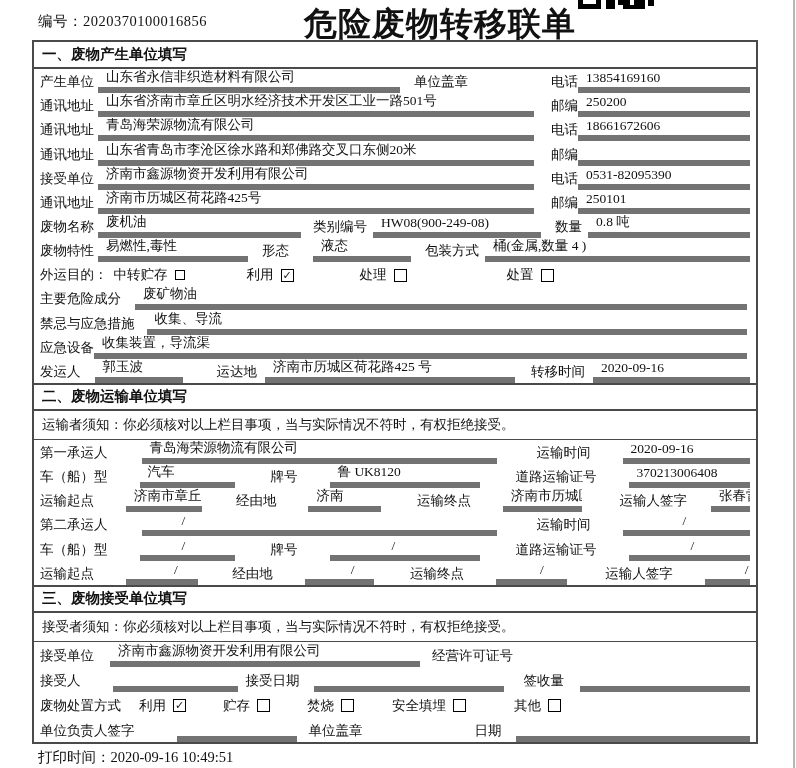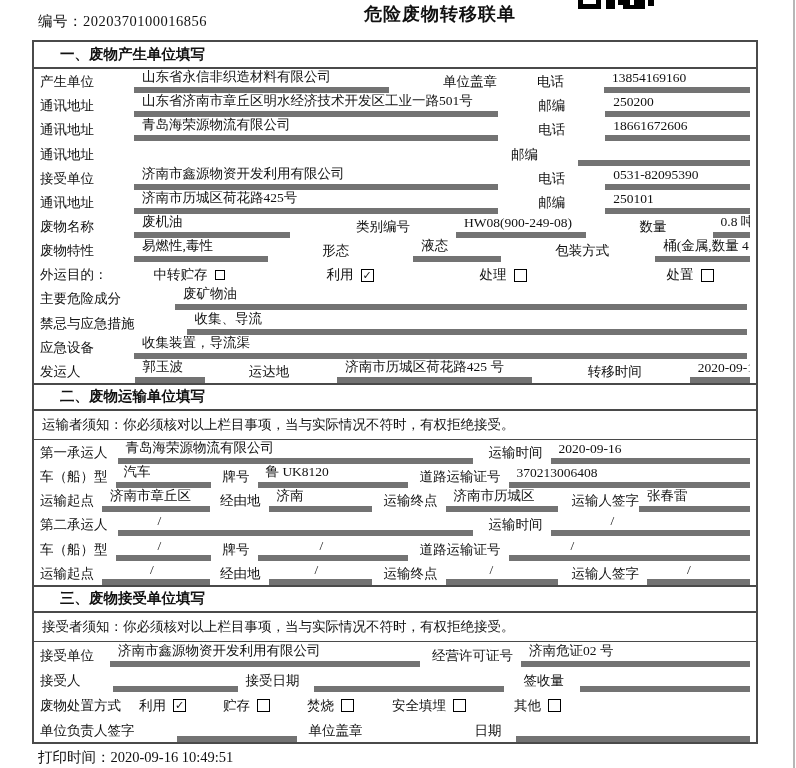--- a/index.html
+++ b/index.html
@@ -9,50 +9,50 @@
     font-family: "Liberation Serif", "DejaVu Serif", serif;
     color: #111;
   }
   .serial {
     position: absolute; left: 38px; top: 12px;
     font-size: 14.5px; letter-spacing: 0.5px; white-space: nowrap;
   }
   .doc-title {
     position: absolute; left: 440px; top: 2px; transform: translateX(-50%);
     font-family: "Liberation Sans", "DejaVu Sans", sans-serif;
-    font-weight: bold; font-size: 18px; letter-spacing: 1px; white-space: nowrap;
+    font-weight: bold; font-size: 33px; letter-spacing: 1px; white-space: nowrap;
   }
   .qr-frag { position: absolute; left: 578px; top: 0; width: 76px; height: 9px; overflow: hidden; }
   .qr-frag div { position: absolute; background: #000; }
   .qr-w { background: #fff !important; }
   .right-edge {
     position: absolute; right: 1px; top: 0; width: 2px; height: 768px;
     background: #b7b7b7;
   }
   .formtable {
     position: absolute; left: 32px; top: 40px; width: 726px;
     border: 2px solid #4a4a4a; background: #fff;
   }
   .sec-header {
-    height: 27px; display: flex; align-items: center; padding: 0 26px;
+    height: 27px; display: flex; align-items: center; padding: 0 8px;
     font-family: "Liberation Sans", "DejaVu Sans", sans-serif;
     font-weight: bold; font-size: 14.5px;
     border-bottom: 2px solid #4a4a4a;
   }
   .sec-header.mid { border-top: 2px solid #4a4a4a; height: 28px; }
   .notice-row {
     height: 29px; display: flex; align-items: center; padding: 0 8px;
     font-size: 13.5px; border-bottom: 1.5px solid #4a4a4a; white-space: nowrap;
   }
   .fr {
     display: flex; align-items: flex-end;
     padding: 0 6px; font-size: 13.5px; white-space: nowrap;
   }
-  .s1 .fr { height: 24.15px; gap: 40px; }
-  .s2 .fr { height: 24.17px; }
+  .s1 .fr { height: 24.15px; }
+  .s2 .fr { height: 24.17px; gap: 24px; }
   .s3 .fr { height: 25px; }
   .lb { padding-bottom: 2px; white-space: nowrap; }
   .uv {
     border-bottom: 6px solid #737373;
     padding: 0 4px 1px 8px; white-space: nowrap; overflow: hidden;
   }
   .grow { flex: 1 1 auto; }
   .cb { display: inline-flex; align-items: center; padding-bottom: 2px; }
   .cb .cb-label { margin-right: 7px; }
   .cbox {
@@ -106,20 +106,21 @@
 
     <div class="fr">
       <span class="lb" style="width:58px">通讯地址</span>
       <span class="uv" style="width:436px">青岛海荣源物流有限公司</span>
       <span class="lb" style="margin-left:auto">电话</span>
       <span class="uv" style="width:172px">18661672606</span>
     </div>
 
     <div class="fr">
       <span class="lb" style="width:58px">通讯地址</span>
+      <span class="uv" style="width:436px">山东省青岛市李沧区徐水路和郑佛路交叉口东侧20米</span>
       <span class="lb" style="margin-left:auto">邮编</span>
       <span class="uv" style="width:172px"></span>
     </div>
 
     <div class="fr">
       <span class="lb" style="width:58px">接受单位</span>
       <span class="uv" style="width:436px">济南市鑫源物资开发利用有限公司</span>
       <span class="lb" style="margin-left:auto">电话</span>
       <span class="uv" style="width:172px">0531-82095390</span>
     </div>
@@ -127,21 +128,21 @@
     <div class="fr">
       <span class="lb" style="width:58px">通讯地址</span>
       <span class="uv" style="width:436px">济南市历城区荷花路425号</span>
       <span class="lb" style="margin-left:auto">邮编</span>
       <span class="uv" style="width:172px">250101</span>
     </div>
 
     <div class="fr">
       <span class="lb" style="width:58px">废物名称</span>
       <span class="uv" style="width:203px">废机油</span>
-      <span class="lb" style="margin-left:26px">类别编号</span>
+      <span class="lb" style="margin-left:12px">类别编号</span>
       <span class="uv" style="width:168px;margin-left:6px">HW08(900-249-08)</span>
       <span class="lb" style="margin-left:14px">数量</span>
       <span class="uv grow" style="margin-left:6px">0.8 吨</span>
     </div>
 
     <div class="fr">
       <span class="lb" style="width:58px">废物特性</span>
       <span class="uv" style="width:150px">易燃性,毒性</span>
       <span class="lb" style="margin-left:14px">形态</span>
       <span class="uv" style="width:98px;margin-left:24px">液态</span>
@@ -180,21 +181,21 @@
     </div>
 
     <div class="fr">
       <span class="lb">应急设备</span>
       <span class="uv grow" style="margin-left:0;margin-right:3px">收集装置，导流渠</span>
     </div>
 
     <div class="fr">
       <span class="lb">发运人</span>
       <span class="uv" style="width:88px;margin-left:14px">郭玉波</span>
-      <span class="lb" style="margin-left:4px">运达地</span>
+      <span class="lb" style="margin-left:34px">运达地</span>
       <span class="uv" style="width:250px;margin-left:8px">济南市历城区荷花路425 号</span>
       <span class="lb" style="margin-left:16px">转移时间</span>
       <span class="uv grow" style="margin-left:8px">2020-09-16</span>
     </div>
   </div>
 
   <div class="sec-header mid">二、废物运输单位填写</div>
   <div class="notice-row">运输者须知：你必须核对以上栏目事项，当与实际情况不符时，有权拒绝接受。</div>
   <div class="s2">
 
@@ -254,21 +255,20 @@
   </div>
 
   <div class="sec-header mid">三、废物接受单位填写</div>
   <div class="notice-row">接受者须知：你必须核对以上栏目事项，当与实际情况不符时，有权拒绝接受。</div>
   <div class="s3">
 
     <div class="fr">
       <span class="lb">接受单位</span>
       <span class="uv" style="width:310px;margin-left:16px">济南市鑫源物资开发利用有限公司</span>
       <span class="lb" style="margin-left:12px">经营许可证号</span>
-      <span class="uv grow" style="margin-left:8px">济南危证02 号</span>
     </div>
 
     <div class="fr">
       <span class="lb">接受人</span>
       <span class="uv" style="width:125px;margin-left:32px"></span>
       <span class="lb" style="margin-left:8px">接受日期</span>
       <span class="uv" style="width:190px;margin-left:14px"></span>
       <span class="lb" style="margin-left:20px">签收量</span>
       <span class="uv grow" style="margin-left:16px"></span>
     </div>

